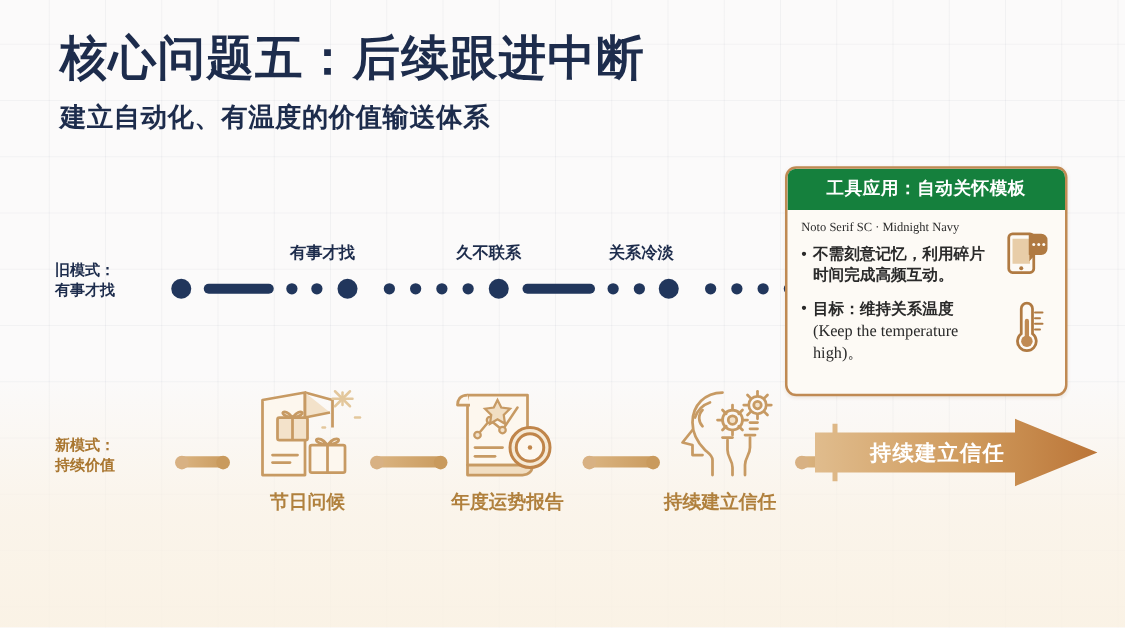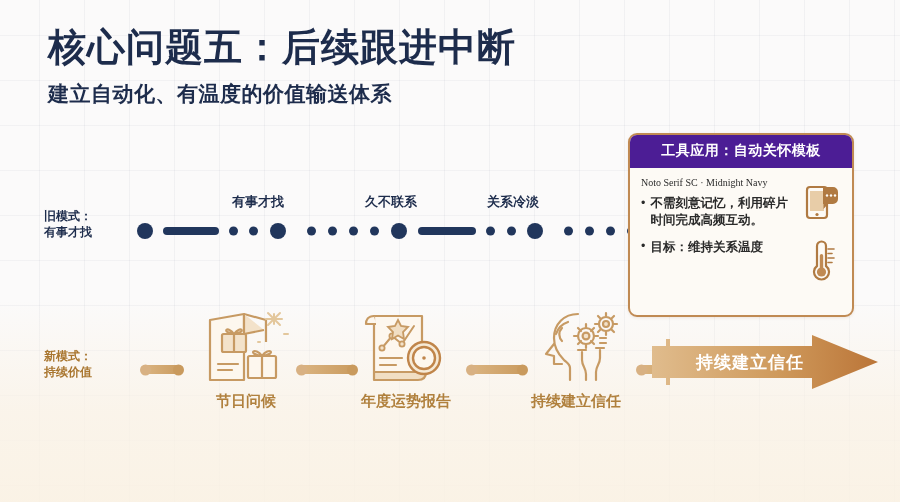--- a/index.html
+++ b/index.html
@@ -54,21 +54,21 @@
 
   
   #tool-card{
     position:absolute;left:628px;top:133px;width:222px;
     border:2px solid #c08a53;border-radius:9px;
     background:#fdfaf5;
     box-shadow:0 1px 3px rgba(140,100,60,.12);
     overflow:hidden;
   }
   #card-header{
-    background:#4c1d95;color:#ffffff;
+    background:#15803d;color:#ffffff;
     font-size:14px;font-weight:bold;text-align:center;
     padding:7px 4px 8px;letter-spacing:.5px;white-space:nowrap;
   }
   #card-body{padding:9px 10px 10px 11px;position:relative;min-height:128px;}
   #card-font-line{
     font-family:"Liberation Serif","DejaVu Serif",serif;
     font-size:10px;color:#2b2b2b;margin-bottom:7px;white-space:nowrap;
   }
   .card-bullet{
     display:flex;gap:5px;font-size:12.5px;color:#2a2a2a;
@@ -161,21 +161,21 @@
     <div id="card-body">
       <div id="card-font-line">Noto Serif SC · Midnight Navy</div>
 
       <div class="card-bullet">
         <span class="bullet-dot">•</span>
         <span class="bullet-text">不需刻意记忆，利用碎片时间完成高频互动。</span>
       </div>
 
       <div class="card-bullet serif">
         <span class="bullet-dot">•</span>
-        <span class="bullet-text"><span class="cn">目标：维持关系温度</span><br></span>
+        <span class="bullet-text"><span class="cn">目标：维持关系温度</span><br><span>(Keep the temperature high)。</span></span>
       </div>
 
       <div id="card-icons">
         <span class="ic">
           <svg width="38" height="40" viewBox="0 0 38 40">
             <rect x="3" y="5" width="20" height="31" rx="3" fill="none" stroke="#b07a42" stroke-width="2.2"></rect>
             <rect x="6" y="9" width="14" height="20" fill="#e8cda8"></rect>
             <circle cx="13" cy="32.5" r="1.6" fill="#b07a42"></circle>
             <path d="M19 5 h10 a5 5 0 0 1 5 5 v7 a5 5 0 0 1 -5 5 h-5 l-4.5 5 v-5 a5 5 0 0 1 -0.5 -0.3" fill="#b07a42"></path>
             <circle cx="23" cy="13.5" r="1.2" fill="#fdfaf5"></circle>

